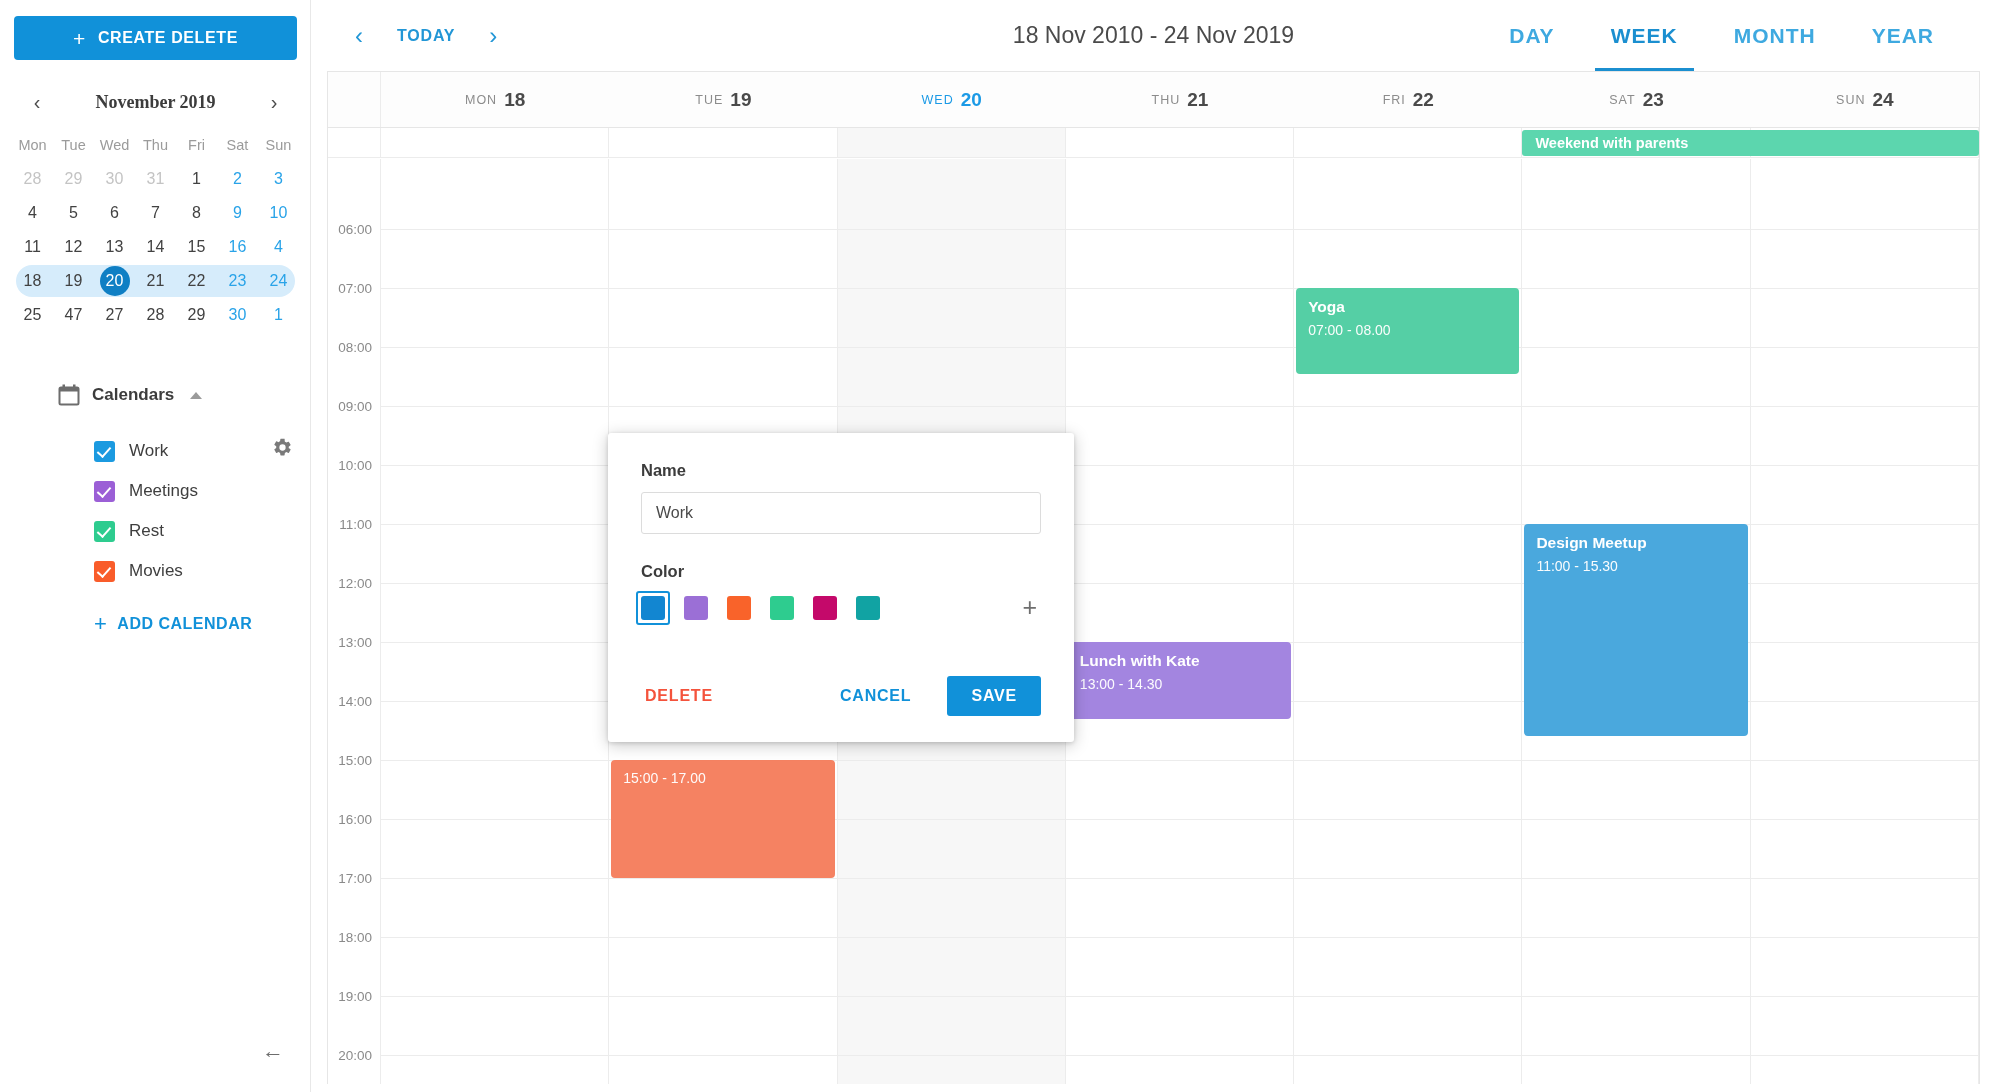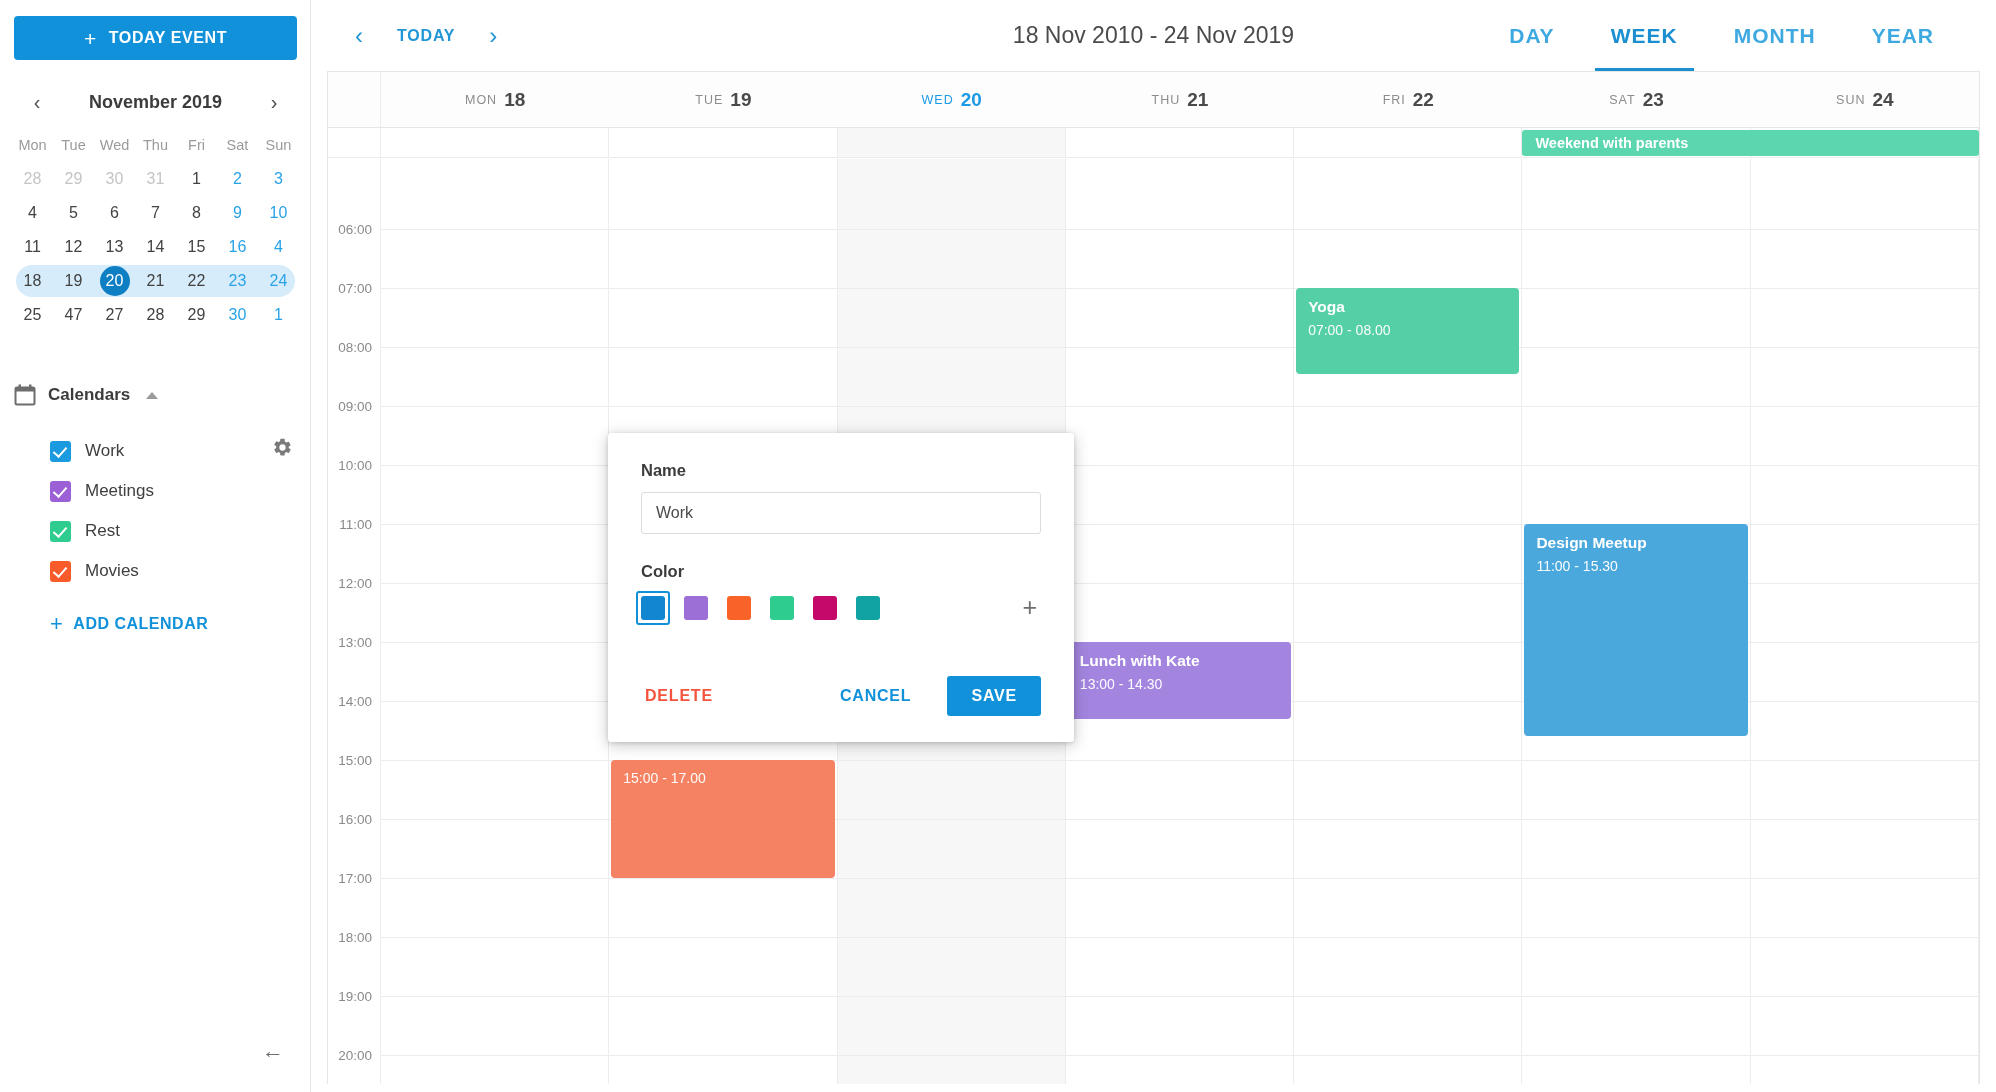--- a/index.html
+++ b/index.html
@@ -33,42 +33,42 @@
   
   .mini-cal { position: absolute; left: 0; top: 82px; width: 311px; }
   .mini-head {
     display: flex; align-items: center; justify-content: space-between;
     padding: 0 22px; height: 40px;
   }
   .mini-head .arrow {
     width: 30px; height: 30px; display: flex; align-items: center; justify-content: center;
     color: #4a4a4a; cursor: pointer; font-size: 20px; line-height: 1;
   }
-  .mini-title { font-size: 18px; font-weight: bold; color: #3c3c3c; }
+  .mini-title { font-size: 18px; font-weight: bold; color: #3c3c3c; font-family: Liberation Serif, serif; }
   .mini-grid { margin-top: 6px; padding: 0 12px; }
   .mini-row { display: flex; height: 34px; align-items: center; position: relative; }
   .mini-row.weekrow-sel::before {
     content: ""; position: absolute; left: 4px; right: 4px; top: 1px; bottom: 1px;
     background: #d6ecfb; border-radius: 17px;
   }
   .mini-cell {
     flex: 1 1 0; text-align: center; font-size: 16px; color: #424242;
     position: relative; z-index: 2; cursor: pointer;
   }
   .mini-cell.dow { color: #9b9b9b; font-size: 14.5px; cursor: default; }
   .mini-cell.muted { color: #c4c4c4; }
   .mini-cell.wknd { color: #29a3e8; }
   .mini-cell.today span {
     display: inline-flex; align-items: center; justify-content: center;
     width: 30px; height: 30px; border-radius: 50%;
     background: #0f7fc4; color: #fff; font-weight: normal;
   }
 
   
-  .cal-section { position: absolute; left: 0; top: 375px; width: 311px; }
+  .cal-section { position: absolute; left: 0; top: 375px; width: 311px; padding-left: 44px; }
   .cal-header { display: flex; align-items: center; gap: 12px; padding-left: 14px; height: 40px; cursor: pointer; }
   .cal-header .label { font-size: 17px; color: #3c3c3c; font-weight: bold; }
   .caret-up { width: 0; height: 0; border-left: 6px solid transparent; border-right: 6px solid transparent; border-bottom: 7px solid #9b9b9b; margin-left: 4px; }
   .cal-list { margin-top: 16px; padding-left: 50px; }
   .cal-item { display: flex; align-items: center; gap: 14px; height: 40px; cursor: pointer; }
   .cb { width: 21px; height: 21px; border-radius: 3px; position: relative; flex: 0 0 21px; }
   .cb::after {
     content: ""; position: absolute; left: 6px; top: 3px;
     width: 6px; height: 11px; border: solid #fff; border-width: 0 2.5px 2.5px 0;
     transform: rotate(42deg);
@@ -176,21 +176,21 @@
   }
 </style>
 </head>
 <body>
 
 <div class="app">
 
   <aside class="sidebar">
     <button class="create-event-btn">
       <span class="plus">+</span>
-      <span>TODAY EVENT</span>
+      <span>CREATE DELETE</span>
     </button>
 
     <div class="mini-cal">
       <div class="mini-head">
         <div class="arrow">‹</div>
         <div class="mini-title">November 2019</div>
         <div class="arrow">›</div>
       </div>
       <div class="mini-grid">
         <div class="mini-row">

